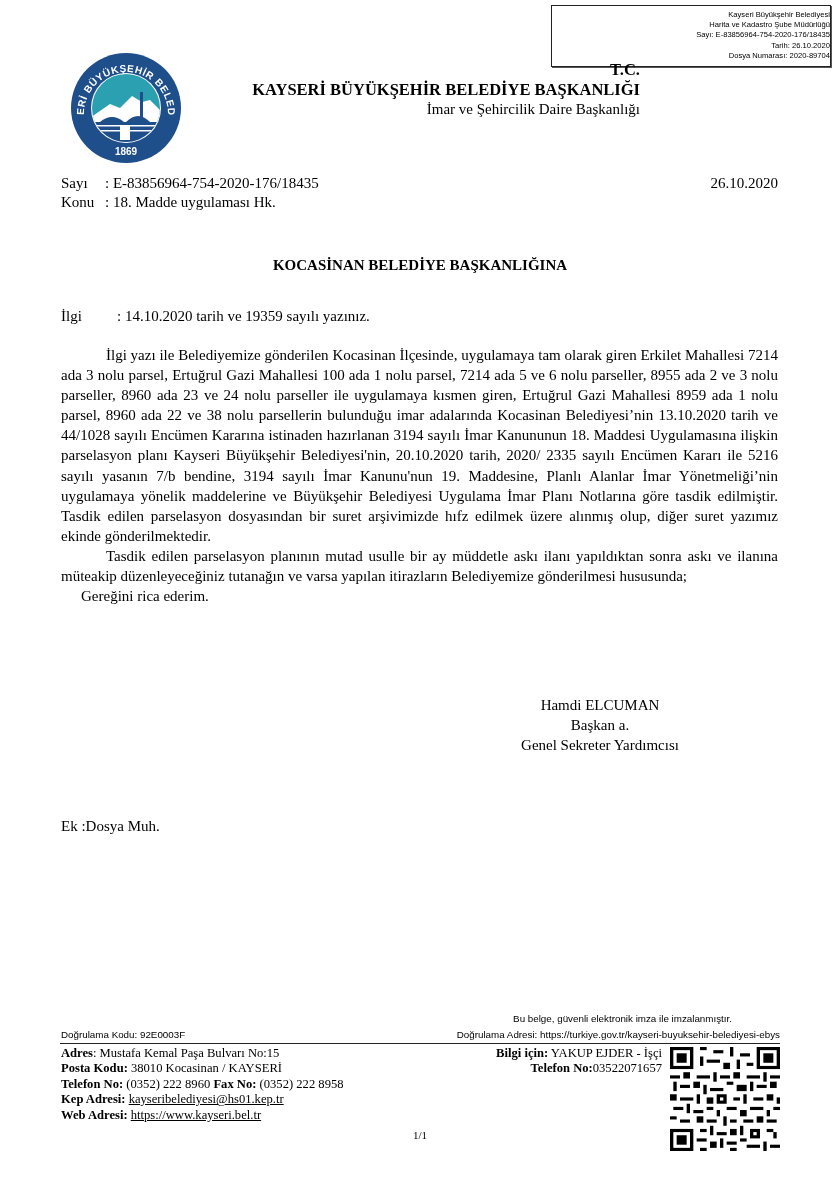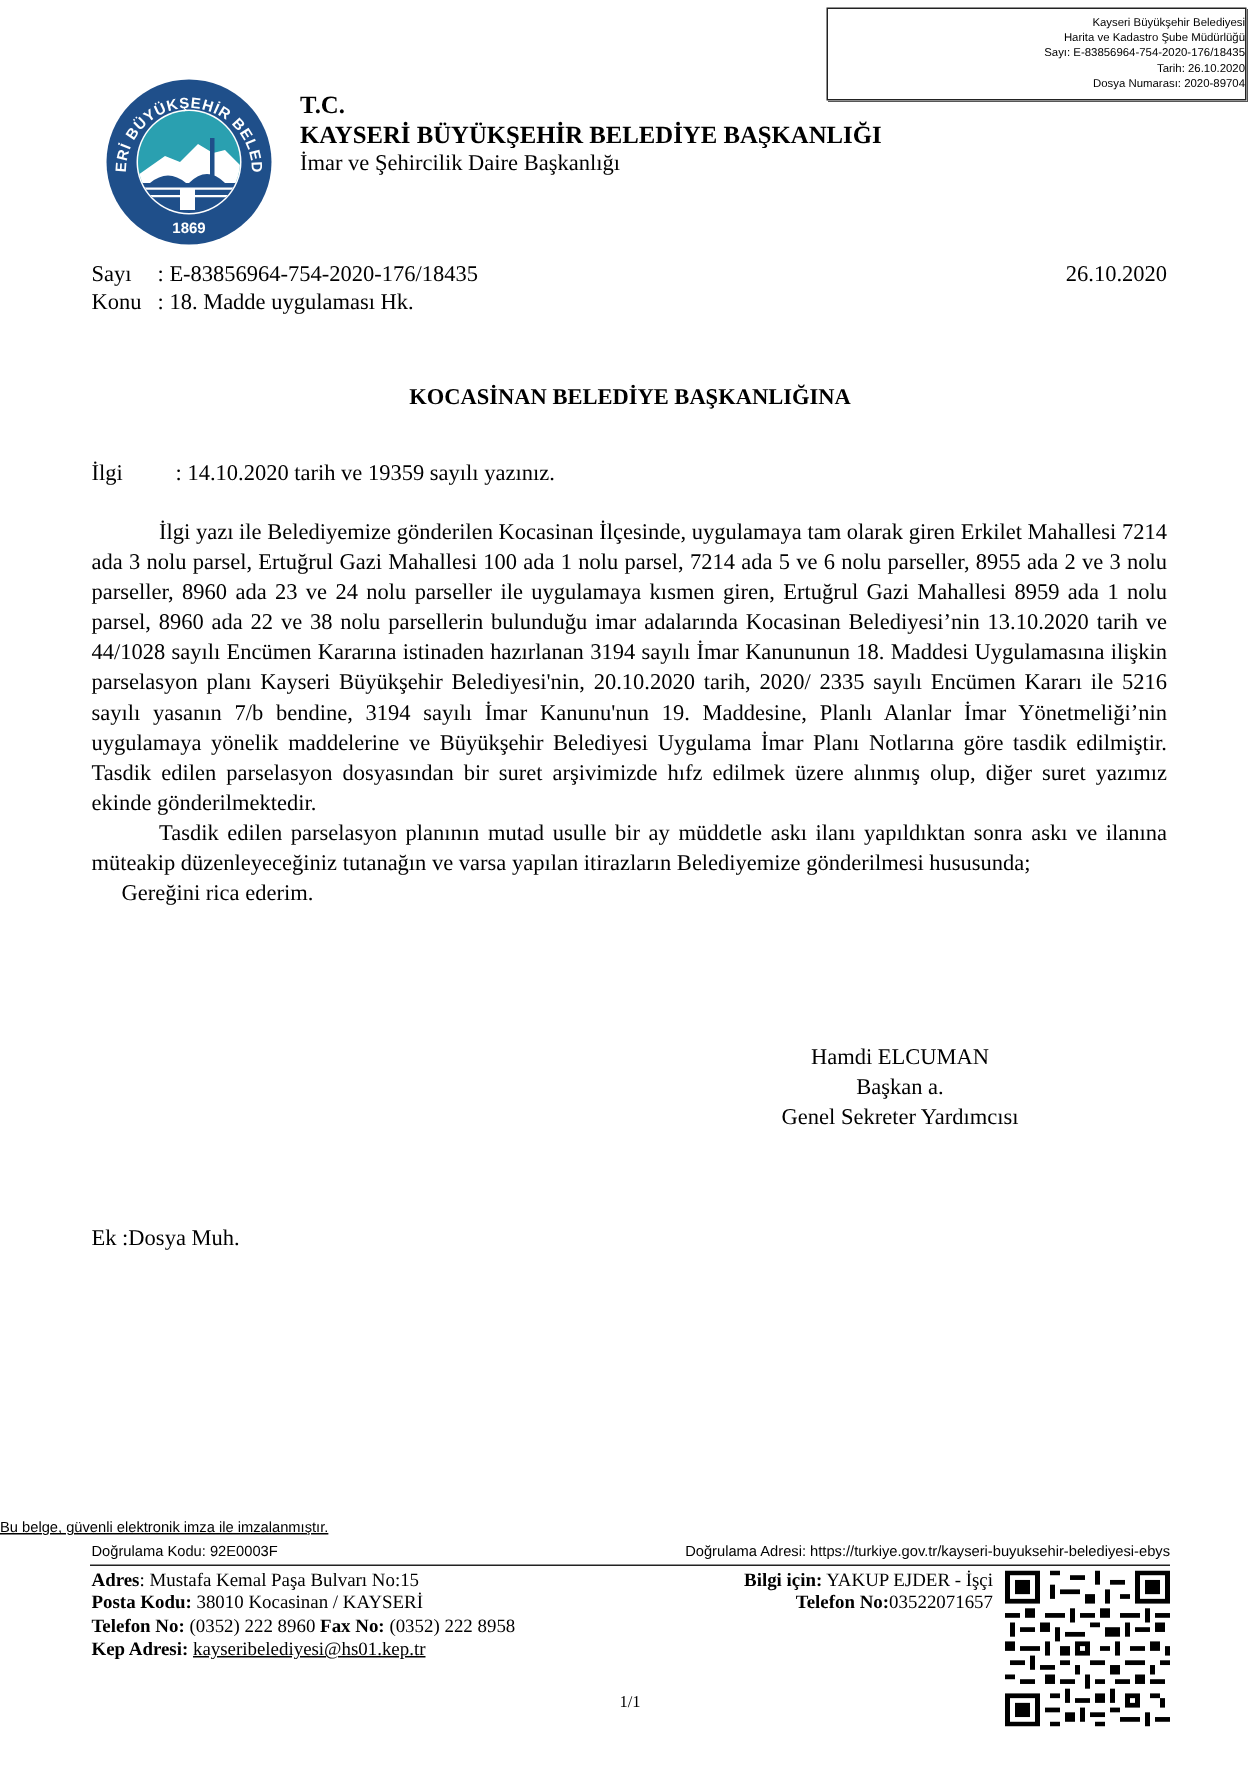--- a/index.html
+++ b/index.html
@@ -4,36 +4,36 @@
 <style>
   html, body { margin: 0; padding: 0; background: #ffffff; }
   body { width: 840px; height: 1187px; position: relative; overflow: hidden;
          font-family: "Liberation Serif", serif; color: #000; }
   .abs { position: absolute; }
   .stamp { left: 551px; top: 5px; width: 280px; height: 62px; border: 1.5px solid #222;
            box-shadow: 1px 1px 0 #555; font-family: "Liberation Sans", sans-serif;
            font-size: 7.6px; line-height: 10.2px; padding: 4px 0 0 8px; box-sizing: border-box; }
   .stamp div { white-space: nowrap; text-align: right; }
   .logo { left: 70px; top: 52px; width: 112px; height: 112px; }
-  .hdr { left: 200px; width: 440px; text-align: left; white-space: nowrap; }
+  .hdr { left: 200px; width: 440px; text-align: right; white-space: nowrap; }
   .hdr-tc { top: 60px; font-weight: bold; font-size: 16.5px; }
   .hdr-org { top: 80px; font-weight: bold; font-size: 16.5px; }
   .hdr-dept { top: 101px; font-size: 15px; }
   .meta { left: 61px; font-size: 15px; white-space: nowrap; }
   .meta .lbl { display: inline-block; width: 44px; }
   .date { right: 62px; top: 175px; font-size: 15px; }
   .addressee { left: 0; width: 840px; text-align: center; top: 257px; font-weight: bold; font-size: 15px; }
   .ilgi { left: 61px; top: 308px; font-size: 15px; white-space: nowrap; }
   .ilgi .lbl { display: inline-block; width: 56px; }
   .body-text { left: 61px; top: 345px; width: 717px; font-size: 15px; line-height: 20.1px; text-align: justify; }
   .body-text p { margin: 0; text-indent: 45px; }
   .body-text p.closing { text-indent: 20px; }
   .sig { left: 480px; width: 240px; text-align: center; top: 695px; font-size: 15px; line-height: 20px; }
   .ek { left: 61px; top: 818px; font-size: 15px; }
-  .esign { left: 0; width: 732px; text-align: left; top: 1013px; font-family: "Liberation Sans", sans-serif; font-size: 9.8px; text-decoration: underline; }
+  .esign { left: 0; width: 732px; text-align: right; top: 1013px; font-family: "Liberation Sans", sans-serif; font-size: 9.8px; }
   .verify-code { left: 61px; top: 1029px; font-family: "Liberation Sans", sans-serif; font-size: 9.8px; }
   .verify-addr { right: 60px; top: 1029px; font-family: "Liberation Sans", sans-serif; font-size: 9.8px; }
   .rule { left: 60px; top: 1043px; width: 720px; height: 0; border-top: 1.5px solid #222; }
   .contact { left: 61px; top: 1046px; font-size: 12.6px; line-height: 15.4px; white-space: nowrap; }
   .contact b { font-weight: bold; margin-top: 16px; }
   .contact a { color: #000000; text-decoration: underline; }
   .info { right: 178px; top: 1046px; font-size: 12.6px; line-height: 15.4px; text-align: right; white-space: nowrap; }
   .qr { left: 670px; top: 1047px; width: 110px; height: 104px; }
   .pagenum { left: 0; width: 840px; text-align: center; top: 1129px; font-size: 11px; }
 </style>
@@ -111,20 +111,21 @@
 <div class="abs esign">Bu belge, güvenli elektronik imza ile imzalanmıştır.</div>
 <div class="abs verify-code">Doğrulama Kodu: 92E0003F</div>
 <div class="abs verify-addr">Doğrulama Adresi: https://turkiye.gov.tr/kayseri-buyuksehir-belediyesi-ebys</div>
 <div class="abs rule"></div>
 
 <div class="abs contact">
   <div><b>Adres</b><span>: Mustafa Kemal Paşa Bulvarı No:15</span></div>
   <div><b>Posta Kodu:</b><span> 38010 Kocasinan / KAYSERİ</span></div>
   <div><b>Telefon No:</b><span> (0352) 222 8960 </span><b>Fax No:</b><span> (0352) 222 8958</span></div>
   <div><b>Kep Adresi:</b> <a>kayseribelediyesi@hs01.kep.tr</a></div>
+  <div><b>Web Adresi:</b> <a>https://www.kayseri.bel.tr</a></div>
 </div>
 
 <div class="abs info">
   <div><b>Bilgi için:</b><span> YAKUP EJDER - İşçi</span></div>
   <div><b>Telefon No:</b><span>03522071657</span></div>
 </div>
 
 <div class="abs qr">
   <svg width="110" height="104" viewBox="0 0 33 33" preserveAspectRatio="none">
     <rect width="33" height="33" fill="#fff"></rect>

